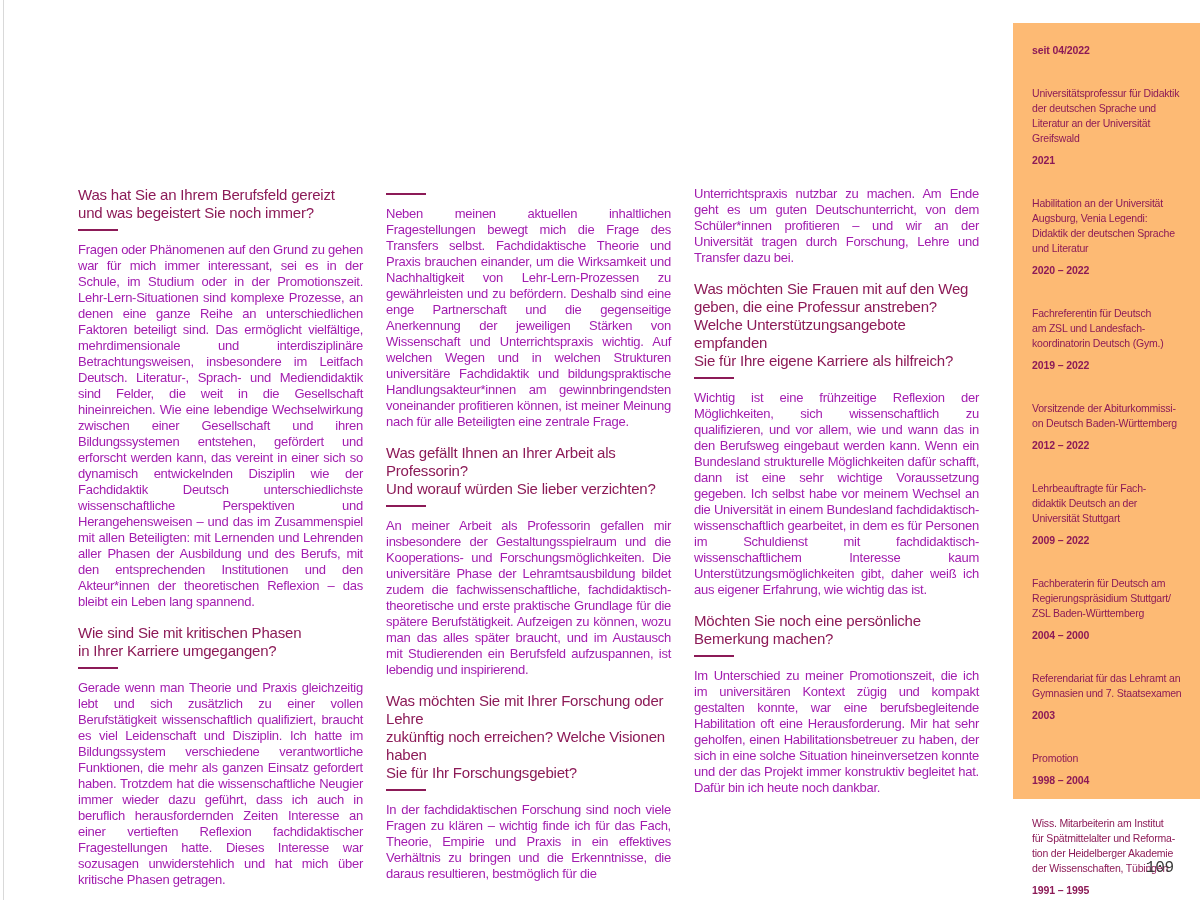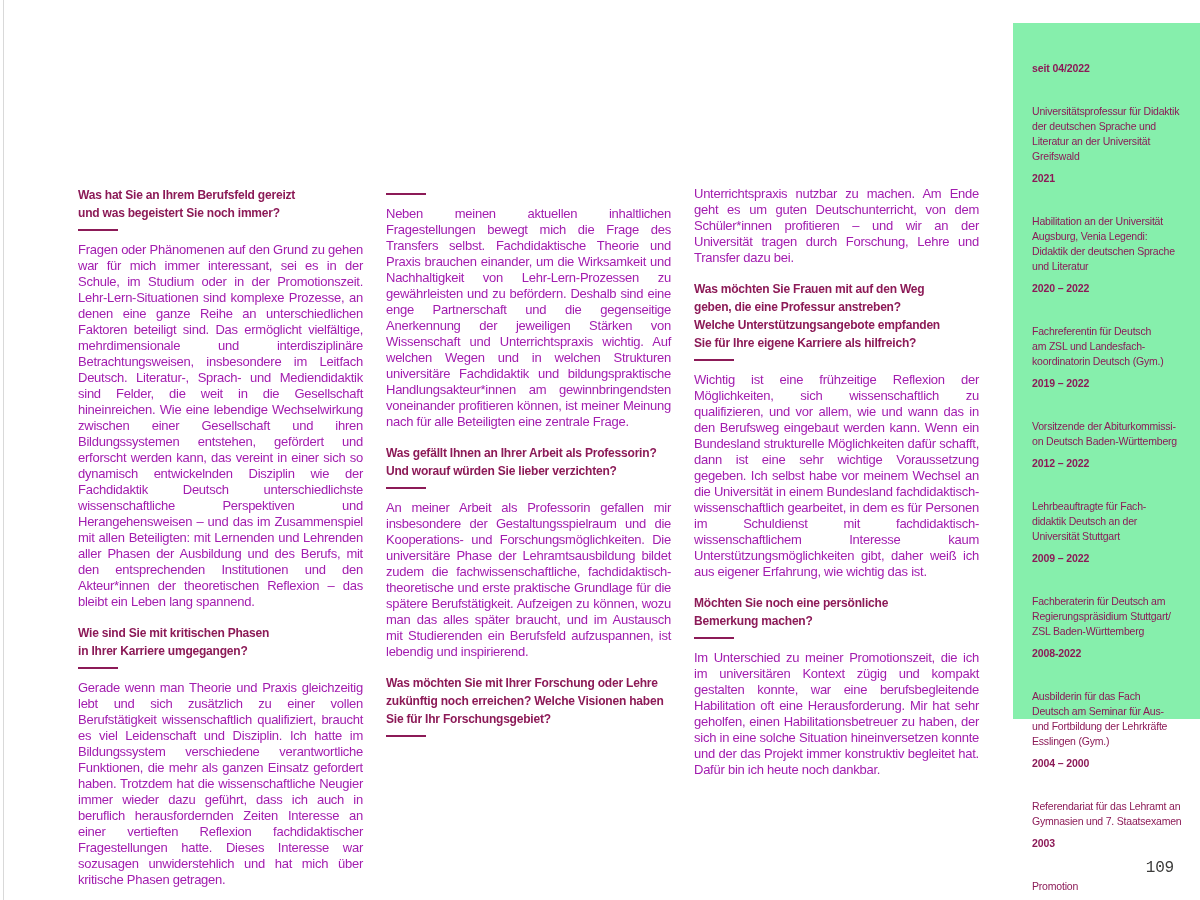--- a/index.html
+++ b/index.html
@@ -1,27 +1,27 @@
 <!DOCTYPE html>
 <html lang="de"><head>
 <meta charset="utf-8">
 <style>
   html,body{margin:0;padding:0;background:#ffffff;}
   .page{position:relative;width:1200px;height:900px;background:#ffffff;overflow:hidden;
         font-family:"Liberation Sans","DejaVu Sans",sans-serif;}
   .edge-line{position:absolute;left:3px;top:0;bottom:0;width:1px;background:#d9d9d9;}
   .columns{position:absolute;left:78px;top:186px;width:902px;display:flex;gap:23px;}
   .col{width:285px;flex:0 0 285px;}
-  .q{color:#8c1a57;font-size:12px;font-weight:bold;line-height:18px;margin:0;
+  .q{color:#8c1a57;font-size:15px;font-weight:normal;line-height:18px;margin:0;
      letter-spacing:-0.2px;white-space:pre-line;}
   .divider{width:40px;height:2px;background:#8c1a57;margin:7px 0 11px 0;}
   .a{color:#a21caf;font-size:13px;line-height:16px;text-align:justify;margin:0 0 14px 0;
      letter-spacing:-0.25px;hyphens:auto;-webkit-hyphens:auto;}
-  .sidebar{position:absolute;left:1013px;top:23px;width:187px;height:696px;background:#86efac;
-           box-sizing:border-box;padding:38px 8px 0 19px;}
+  .sidebar{position:absolute;left:1013px;top:23px;width:187px;height:776px;background:#fdba74;
+           box-sizing:border-box;padding:20px 8px 0 19px;}
   .entry{margin-bottom:7px;}
   .period{color:#8c1a57;font-size:10.5px;font-weight:bold;line-height:15px;letter-spacing:-0.1px;}
   .desc{color:#8c1a57;font-size:10.5px;line-height:15px;letter-spacing:-0.2px;white-space:pre-line;margin-top:28px;}
   .pagenum{position:absolute;right:26px;top:859px;font-size:16px;line-height:19px;color:#3c3c3b;
            letter-spacing:-0.2px;font-family:Liberation Mono, monospace;}
 </style>
 </head>
 <body>
 
 <div class="page">
@@ -44,20 +44,21 @@
       <div class="divider"></div>
       <p class="a">Neben meinen aktuellen inhaltlichen Fragestellungen bewegt mich die Frage des Transfers selbst. Fachdidaktische Theorie und Praxis brauchen einander, um die Wirksamkeit und Nachhaltigkeit von Lehr-Lern-Prozessen zu gewährleisten und zu befördern. Deshalb sind eine enge Partnerschaft und die gegenseitige Anerkennung der jeweiligen Stärken von Wissenschaft und Unterrichtspraxis wichtig. Auf welchen Wegen und in welchen Strukturen universitäre Fachdidaktik und bildungspraktische Handlungsakteur*innen am gewinnbringendsten voneinander profitieren können, ist meiner Meinung nach für alle Beteiligten eine zentrale Frage.</p>
       <h3 class="q">Was gefällt Ihnen an Ihrer Arbeit als Professorin?
 Und worauf würden Sie lieber verzichten?</h3>
       <div class="divider"></div>
       <p class="a">An meiner Arbeit als Professorin gefallen mir insbesondere der Gestaltungsspielraum und die Kooperations- und Forschungsmöglichkeiten. Die universitäre Phase der Lehramtsausbildung bildet zudem die fachwissenschaftliche, fachdidaktisch-theoretische und erste praktische Grundlage für die spätere Berufstätigkeit. Aufzeigen zu können, wozu man das alles später braucht, und im Austausch mit Studierenden ein Berufsfeld aufzuspannen, ist lebendig und inspirierend.</p>
       <h3 class="q">Was möchten Sie mit Ihrer Forschung oder Lehre
 zukünftig noch erreichen? Welche Visionen haben
 Sie für Ihr Forschungsgebiet?</h3>
       <div class="divider"></div>
+      <p class="a">In der fachdidaktischen Forschung sind noch viele Fragen zu klären – wichtig finde ich für das Fach, Theorie, Empirie und Praxis in ein effektives Verhältnis zu bringen und die Erkenntnisse, die daraus resultieren, bestmöglich für die</p>
     </section>
 
     <section class="col">
       <p class="a">Unterrichtspraxis nutzbar zu machen. Am Ende geht es um guten Deutschunterricht, von dem Schüler*innen profitieren – und wir an der Universität tragen durch Forschung, Lehre und Transfer dazu bei.</p>
       <h3 class="q">Was möchten Sie Frauen mit auf den Weg
 geben, die eine Professur anstreben?
 Welche Unterstützungsangebote empfanden
 Sie für Ihre eigene Karriere als hilfreich?</h3>
       <div class="divider"></div>
       <p class="a">Wichtig ist eine frühzeitige Reflexion der Möglichkeiten, sich wissenschaftlich zu qualifizieren, und vor allem, wie und wann das in den Berufsweg eingebaut werden kann. Wenn ein Bundesland strukturelle Möglichkeiten dafür schafft, dann ist eine sehr wichtige Voraussetzung gegeben. Ich selbst habe vor meinem Wechsel an die Universität in einem Bundesland fachdidaktisch-wissenschaftlich gearbeitet, in dem es für Personen im Schuldienst mit fachdidaktisch-wissenschaftlichem Interesse kaum Unterstützungsmöglichkeiten gibt, daher weiß ich aus eigener Erfahrung, wie wichtig das ist.</p>
@@ -101,27 +102,20 @@
 didaktik Deutsch an der
 Universität Stuttgart</div>
     </div>
     <div class="entry">
       <div class="period">2009 – 2022</div>
       <div class="desc">Fachberaterin für Deutsch am
 Regierungspräsidium Stuttgart/
 ZSL Baden-Württemberg</div>
     </div>
     <div class="entry">
-      <div class="period">2008-2022</div>
-      <div class="desc">Ausbilderin für das Fach
-Deutsch am Seminar für Aus-
-und Fortbildung der Lehrkräfte
-Esslingen (Gym.)</div>
-    </div>
-    <div class="entry">
       <div class="period">2004 – 2000</div>
       <div class="desc">Referendariat für das Lehramt an
 Gymnasien und 7. Staatsexamen</div>
     </div>
     <div class="entry">
       <div class="period">2003</div>
       <div class="desc">Promotion</div>
     </div>
     <div class="entry">
       <div class="period">1998 – 2004</div>

